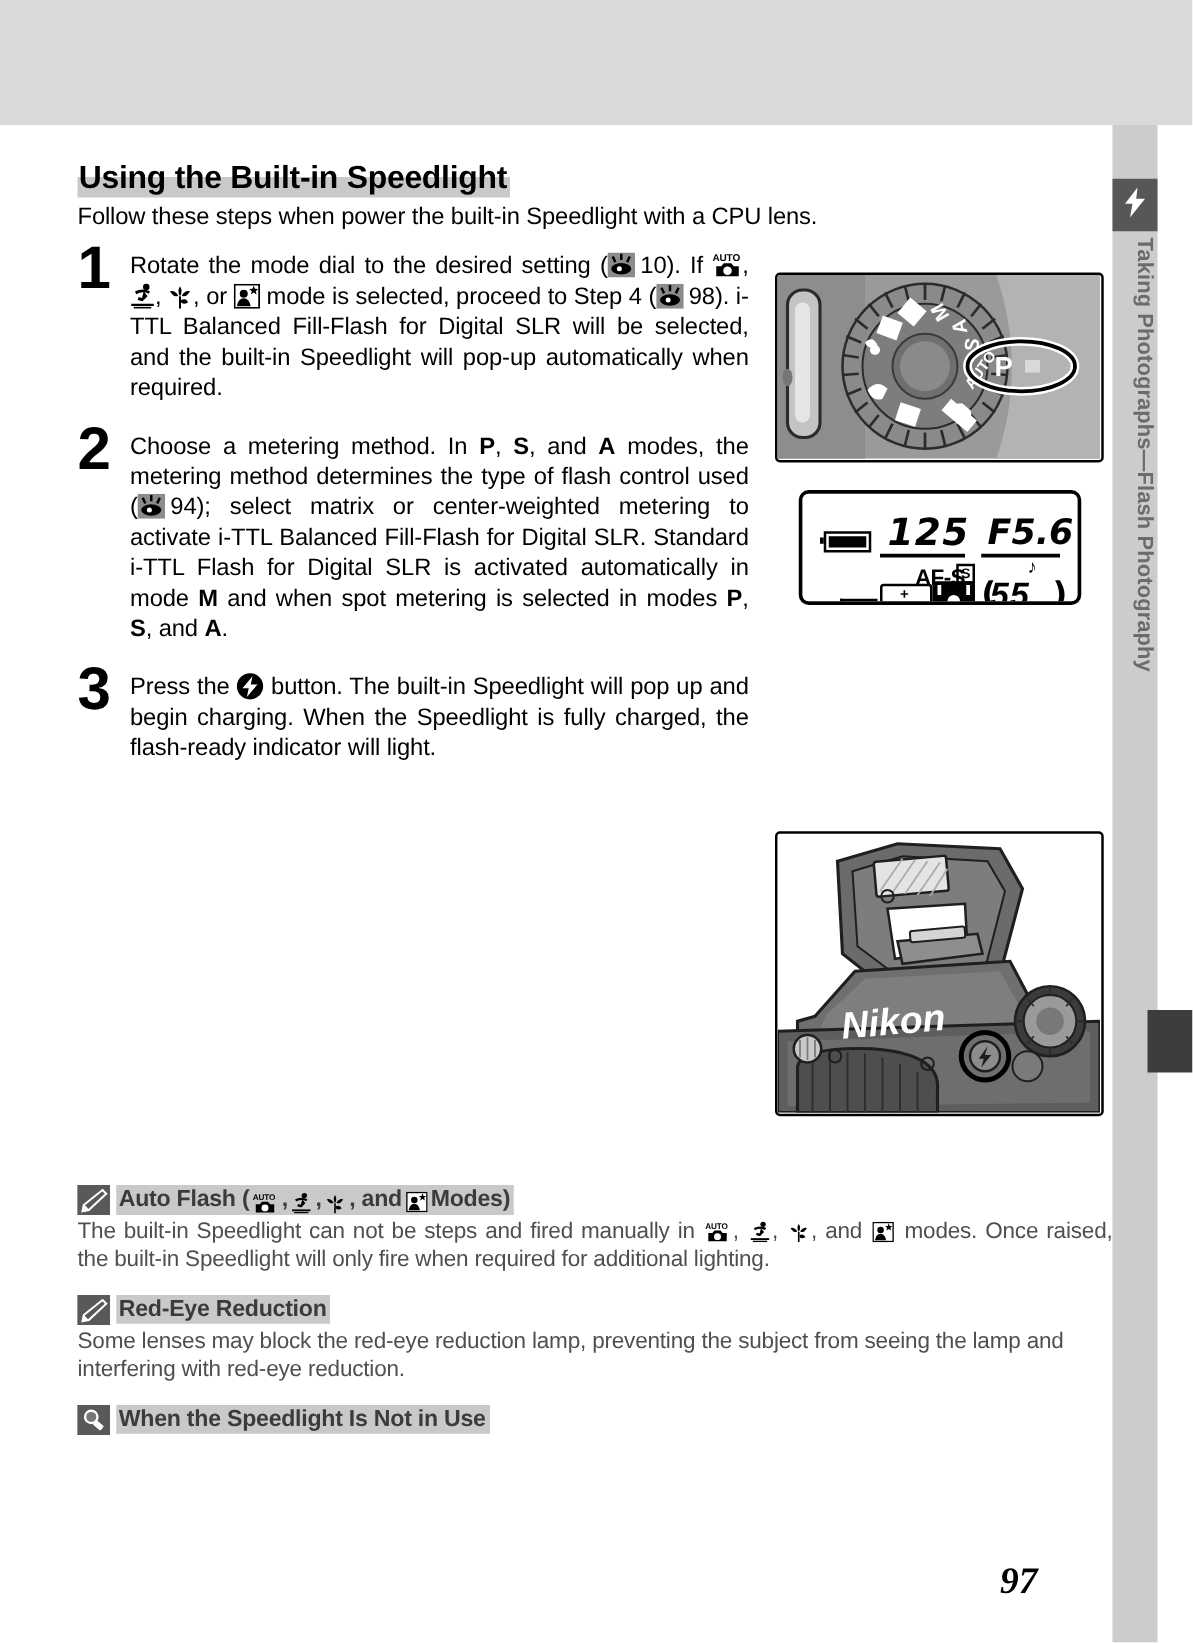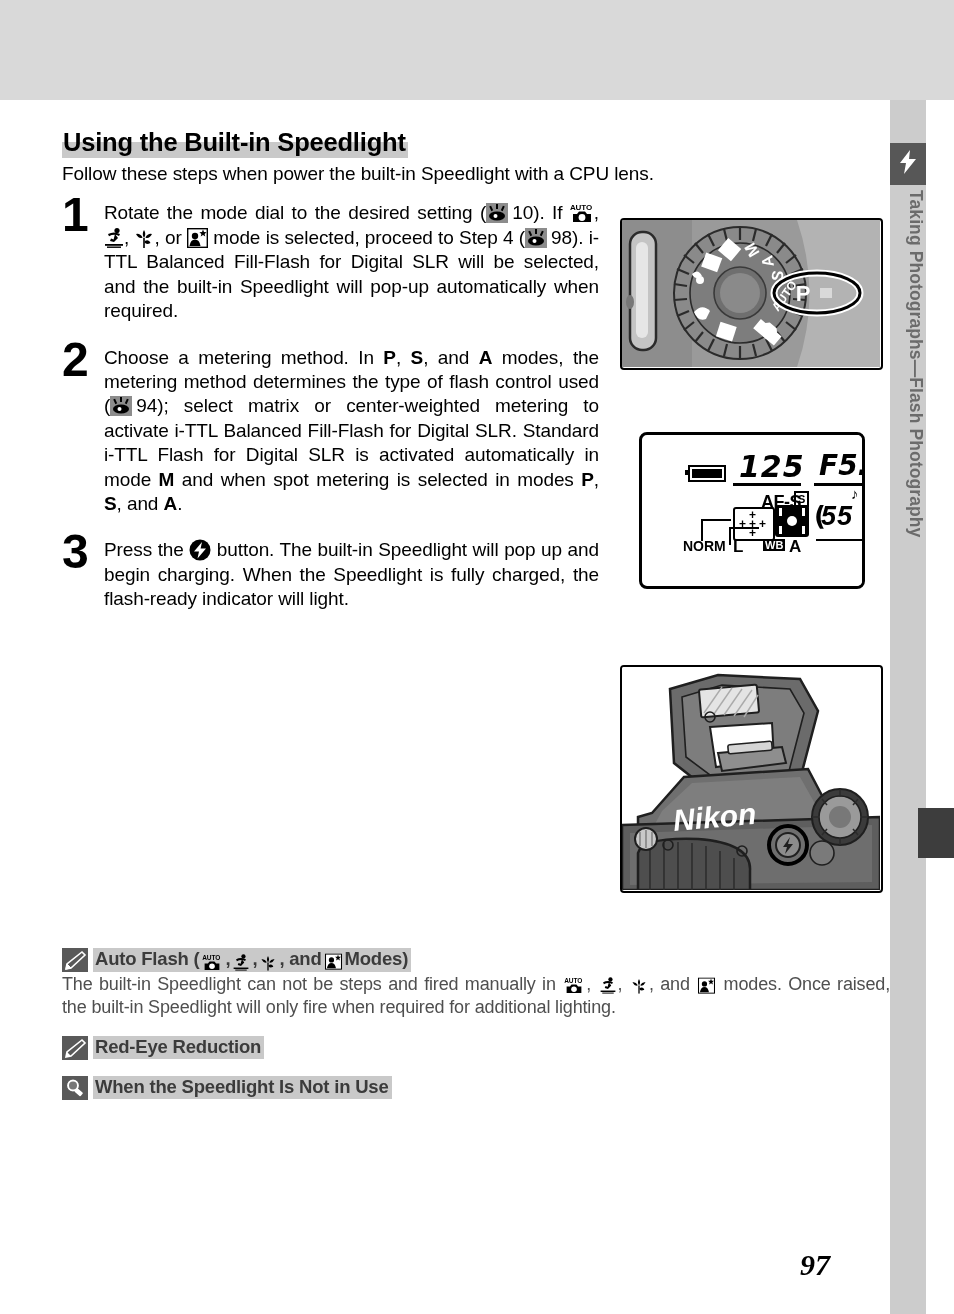--- a/index.html
+++ b/index.html
@@ -115,21 +115,21 @@
   
   .fig {
     position: absolute;
     border: 2.5px solid #000;
     border-radius: 4px;
     box-sizing: border-box;
     overflow: hidden;
     background: #fff;
   }
   .fig-dial  { left: 620px; top: 218px;  width: 263px; height: 152px; }
-  .fig-lcd   { left: 639px; top: 432px;  width: 226px; height: 157px; border-width:3px; border-radius:8px;padding-left:29px;}
+  .fig-lcd   { left: 639px; top: 392px;  width: 226px; height: 92px; border-width:3px; border-radius:8px;}
   .fig-cam   { left: 620px; top: 665px;  width: 263px; height: 228px; }
 
   
   .notes {
     position: absolute;
     left: 62px; top: 948px;
     width: 828px;
     color: #5a5a5a;
   }
   .note { margin-bottom: 16px; }
@@ -648,20 +648,21 @@
         <svg width="26" height="24" viewBox="0 0 26 24">
             <rect width="26" height="24" fill="#595959"></rect>
             <g fill="#ffffff">
               <path d="M20 4 L23 7 L9 20 L4 21 L5 16 Z" fill="none" stroke="#ffffff" stroke-width="1.6"></path>
               <path d="M5 16 L9 20 L4 21 Z" fill="#ffffff"></path>
             </g>
           </svg>
       </div>
       <div class="note-title">Red-Eye Reduction</div>
     </div>
+    <div class="note-body nojust">Some lenses may block the red-eye reduction lamp, preventing the subject from seeing the lamp and interfering with red-eye reduction.</div>
   </div>
 
   <div class="note">
     <div class="note-head">
       <div class="note-icon">
         <svg width="26" height="24" viewBox="0 0 26 24">
             <rect width="26" height="24" fill="#595959"></rect>
             <circle cx="11" cy="9.5" r="6.5" fill="#ffffff" stroke="#595959" stroke-width="1.2"></circle>
             <circle cx="11" cy="9.5" r="4" fill="#777777"></circle>
             <rect x="14" y="13" width="8" height="4.6" rx="1" fill="#ffffff" transform="rotate(40 16 14)"></rect>

